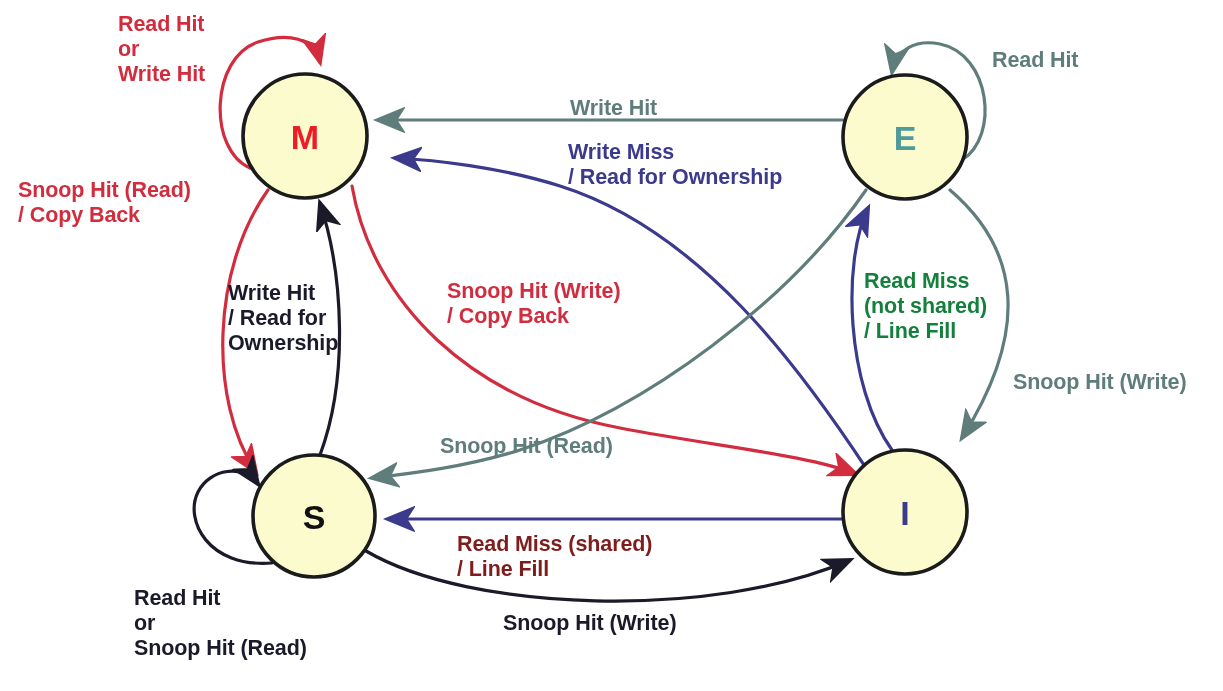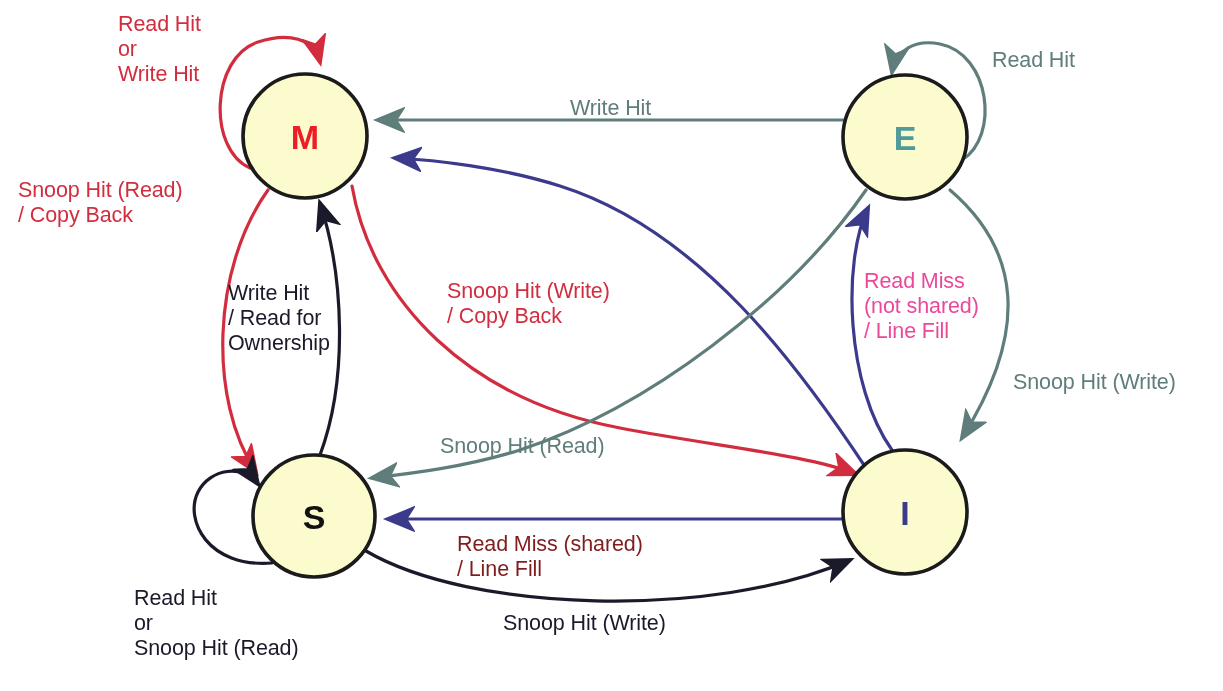--- a/index.html
+++ b/index.html
@@ -37,21 +37,21 @@
   .state-label {
     font-family: "Liberation Sans", sans-serif;
     font-weight: bold;
     font-size: 34px;
     text-anchor: middle;
     dominant-baseline: central;
   }
   .edge-label {
     position: absolute;
     font-family: "Liberation Sans", sans-serif;
-    font-weight: normal;
+    font-weight: bold;
     font-size: 21.5px;
     line-height: 1.16;
     white-space: pre;
     letter-spacing: -0.1px;
   }
 </style>
 </head>
 <body>
 
 <div id="diagram-root">
@@ -128,24 +128,26 @@
 
   <div class="edge-label" style="left:228px; top:281px; color:#1a1a2a;">Write Hit
 / Read for
 Ownership</div>
 
   <div class="edge-label" style="left:447px; top:279px; color:#d22d3f;">Snoop Hit (Write)
 / Copy Back</div>
 
   <div class="edge-label" style="left:570px; top:96px;  color:#5f7d7b;">Write Hit</div>
 
+  <div class="edge-label" style="left:568px; top:140px; color:#3b3a8c;">Write Miss
+/ Read for Ownership</div>
 
   <div class="edge-label" style="left:992px; top:48px;  color:#5f7d7b;">Read Hit</div>
 
-  <div class="edge-label" style="left:864px; top:269px; color:#ec4899;">Read Miss
+  <div class="edge-label" style="left:864px; top:269px; color:#15803d;">Read Miss
 (not shared)
 / Line Fill</div>
 
   <div class="edge-label" style="left:1013px; top:370px; color:#5f7d7b;">Snoop Hit (Write)</div>
 
   <div class="edge-label" style="left:440px; top:434px; color:#5f7d7b;">Snoop Hit (Read)</div>
 
   <div class="edge-label" style="left:457px; top:532px; color:#7f1d1d;">Read Miss (shared)
 / Line Fill</div>
 

